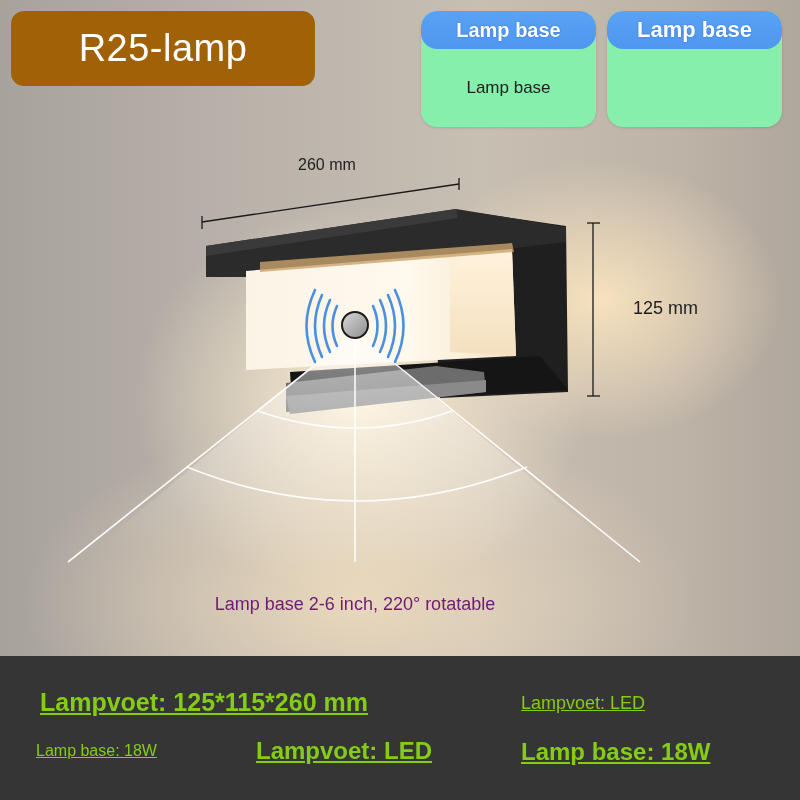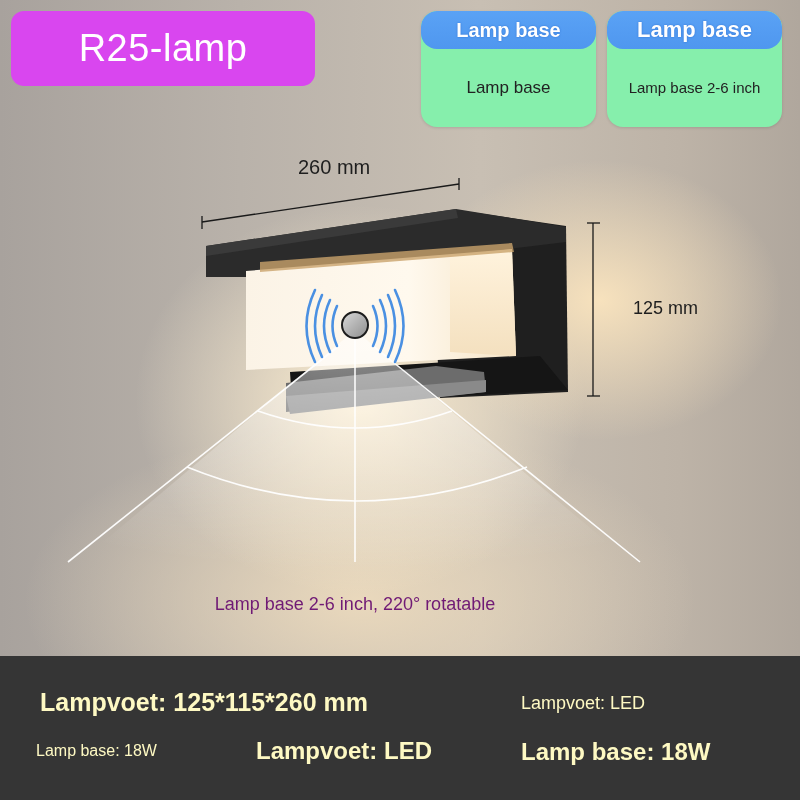--- a/index.html
+++ b/index.html
@@ -11,21 +11,21 @@
   .scene {
     position:absolute; left:0; top:0; width:800px; height:656px;
     background:
       radial-gradient(ellipse 260px 200px at 600px 300px, rgba(250,228,190,0.95), rgba(250,228,190,0) 70%),
       radial-gradient(ellipse 300px 260px at 360px 400px, rgba(255,240,210,0.95), rgba(255,240,210,0) 75%),
       radial-gradient(ellipse 420px 220px at 360px 600px, rgba(238,220,190,0.9), rgba(238,220,190,0) 80%),
       linear-gradient(90deg, #a8a29d 0%, #b9b2aa 30%, #c8bfb3 60%, #bdb3a7 85%, #b0a79d 100%);
   }
   .title-badge {
     position:absolute; left:11px; top:11px; width:304px; height:75px;
-    background:#d946ef; border-radius:13px;
+    background:#a16207; border-radius:13px;
     display:flex; align-items:center; justify-content:center;
     color:#fff; font-size:38px; font-weight:500; letter-spacing:0.5px;
   }
   .card {
     position:absolute; top:11px; height:116px; background:#86efac;
     border-radius:16px; overflow:hidden;
     box-shadow: 0 1px 3px rgba(0,0,0,0.12);
   }
   .card-1 { left:421px; width:175px; }
   .card-2 { left:607px; width:175px; }
@@ -36,32 +36,32 @@
     color:#fff; font-size:20px; font-weight:bold;
     text-shadow: 0 0 2px #2d6ed0;
   }
   .card-2 .card-head { font-size:22px; }
   .card-body {
     height:78px; display:flex; align-items:center; justify-content:center;
     text-align:center; color:#222; font-size:17px; line-height:26px; padding:0 10px;
   }
   .card-2 .card-body { font-size:15px; padding-bottom:6px; }
   .dim-label {
-    position:absolute; color:#1e1e1e; font-size:20px;
+    position:absolute; color:#1e1e1e; font-size:16px;
   }
   .illus { position:absolute; left:0; top:0; width:800px; height:656px; }
   .caption {
     position:absolute; left:0; top:594px; width:710px; text-align:center;
     font-size:18px; color:#701a75;
   }
   .footer {
     position:absolute; left:0; top:656px; width:800px; height:144px;
     background:#353535;
   }
-  .spec { position:absolute; color:#fef9c3; white-space:nowrap; }
+  .spec { position:absolute; color:#84cc16; white-space:nowrap;text-decoration:underline; }
   .spec-1 { left:40px; top:32px; font-size:25px; font-weight:bold; }
   .spec-2 { left:521px; top:37px; font-size:18px; }
   .spec-3 { left:36px; top:86px; font-size:16px; }
   .spec-4 { left:256px; top:81px; font-size:24px; font-weight:bold; }
   .spec-5 { left:521px; top:82px; font-size:24px; font-weight:bold; }
 </style>
 </head>
 <body>
 
 <div class="scene"></div>
@@ -144,21 +144,20 @@
   <span>R25-lamp</span>
 </div>
 
 <div class="card card-1">
   <div class="card-head">Lamp base</div>
   <div class="card-body">Lamp base</div>
 </div>
 
 <div class="card card-2">
   <div class="card-head">Lamp base</div>
-  <div class="card-body">Lamp base 2-6 inch</div>
 </div>
 
 <div class="caption">Lamp base 2-6 inch, 220° rotatable</div>
 
 <div class="footer">
   <div class="spec spec-1">Lampvoet: 125*115*260 mm</div>
   <div class="spec spec-2">Lampvoet: LED</div>
   <div class="spec spec-3">Lamp base: 18W</div>
   <div class="spec spec-4">Lampvoet: LED</div>
   <div class="spec spec-5">Lamp base: 18W</div>

